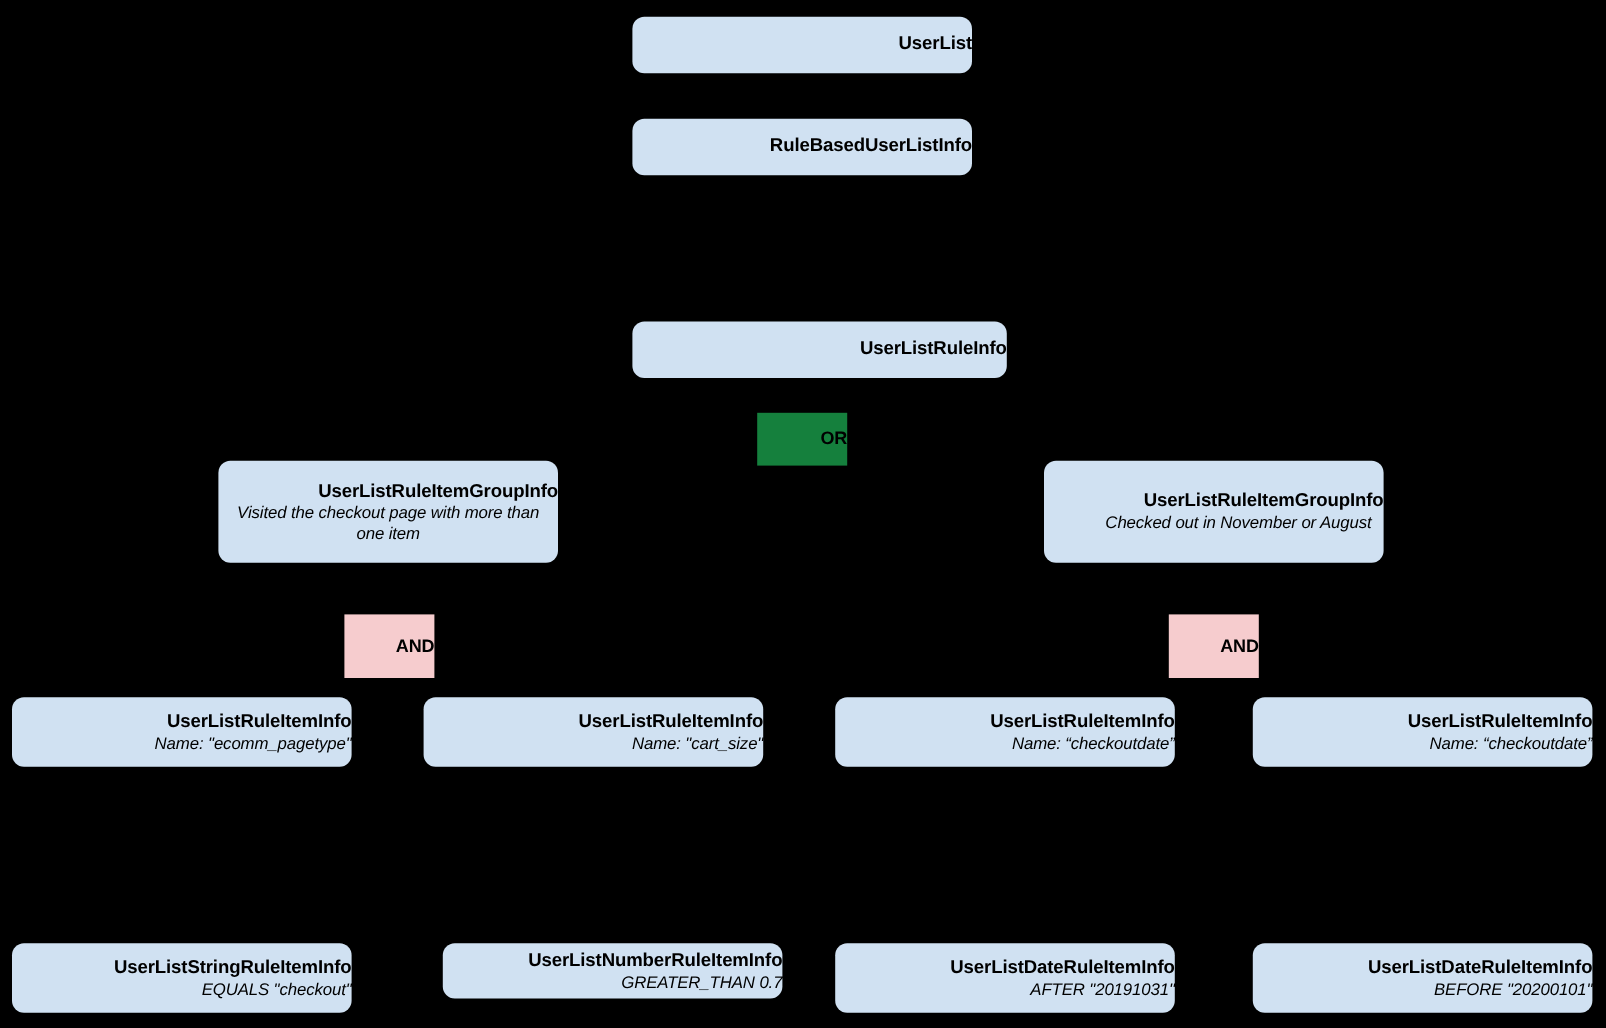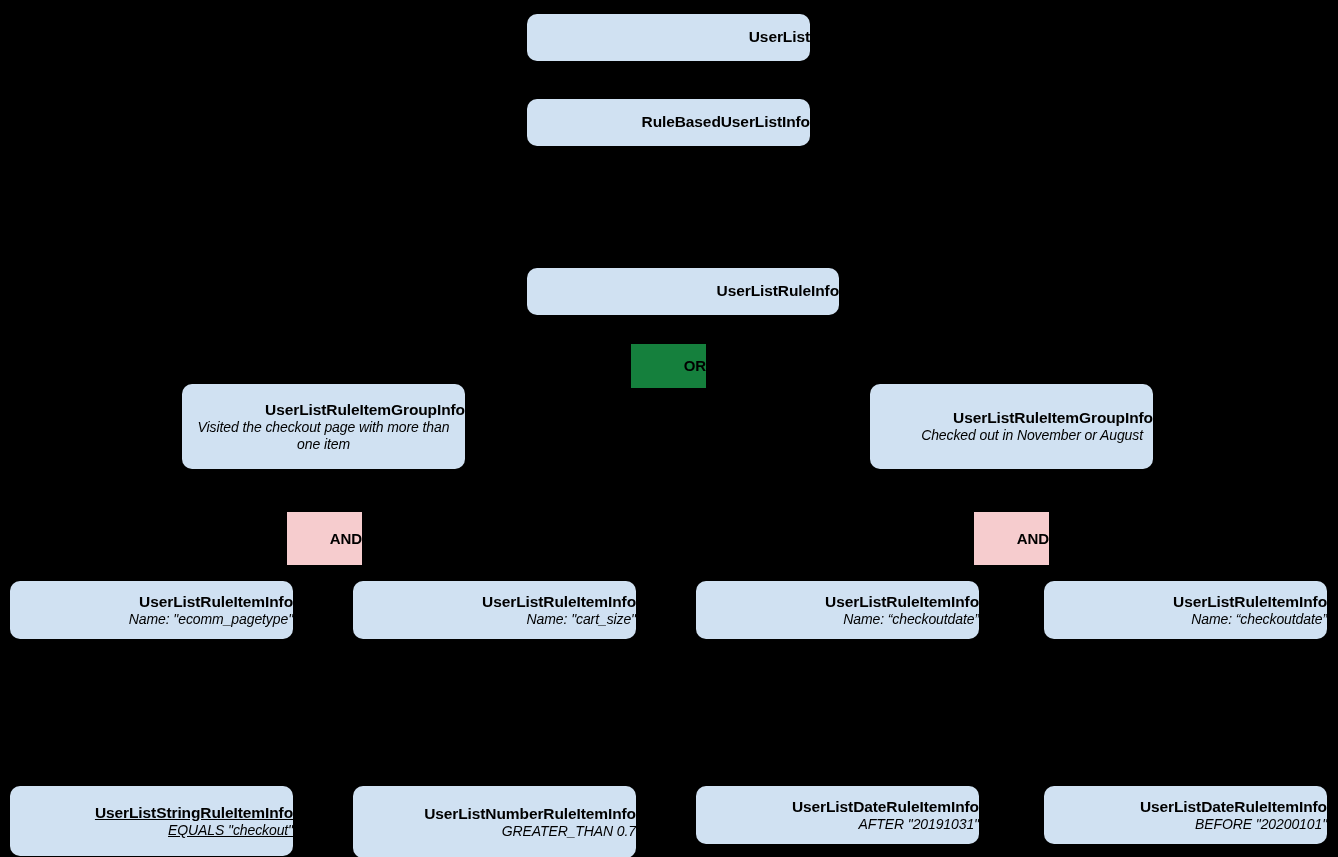--- a/index.html
+++ b/index.html
@@ -165,26 +165,26 @@
   <div class="node rounded" style="left:696px; top:581px; width:283px; height:58px;">
     <span class="title">UserListRuleItemInfo</span>
     <span class="subtitle">Name: “checkoutdate”</span>
   </div>
 
   <div class="node rounded" style="left:1044px; top:581px; width:283px; height:58px;">
     <span class="title">UserListRuleItemInfo</span>
     <span class="subtitle">Name: “checkoutdate”</span>
   </div>
 
-  <div class="node rounded" style="left:10px; top:786px; width:283px; height:70px;text-decoration:underline;">
+  <div class="node rounded" style="left:10px; top:786px; width:283px; height:58px;">
     <span class="title">UserListStringRuleItemInfo</span>
     <span class="subtitle">EQUALS "checkout"</span>
   </div>
 
-  <div class="node rounded" style="left:353px; top:786px; width:283px; height:72px;">
+  <div class="node rounded" style="left:369px; top:786px; width:283px; height:46px;">
     <span class="title">UserListNumberRuleItemInfo</span>
     <span class="subtitle">GREATER_THAN 0.7</span>
   </div>
 
   <div class="node rounded" style="left:696px; top:786px; width:283px; height:58px;">
     <span class="title">UserListDateRuleItemInfo</span>
     <span class="subtitle">AFTER "20191031"</span>
   </div>
 
   <div class="node rounded" style="left:1044px; top:786px; width:283px; height:58px;">

